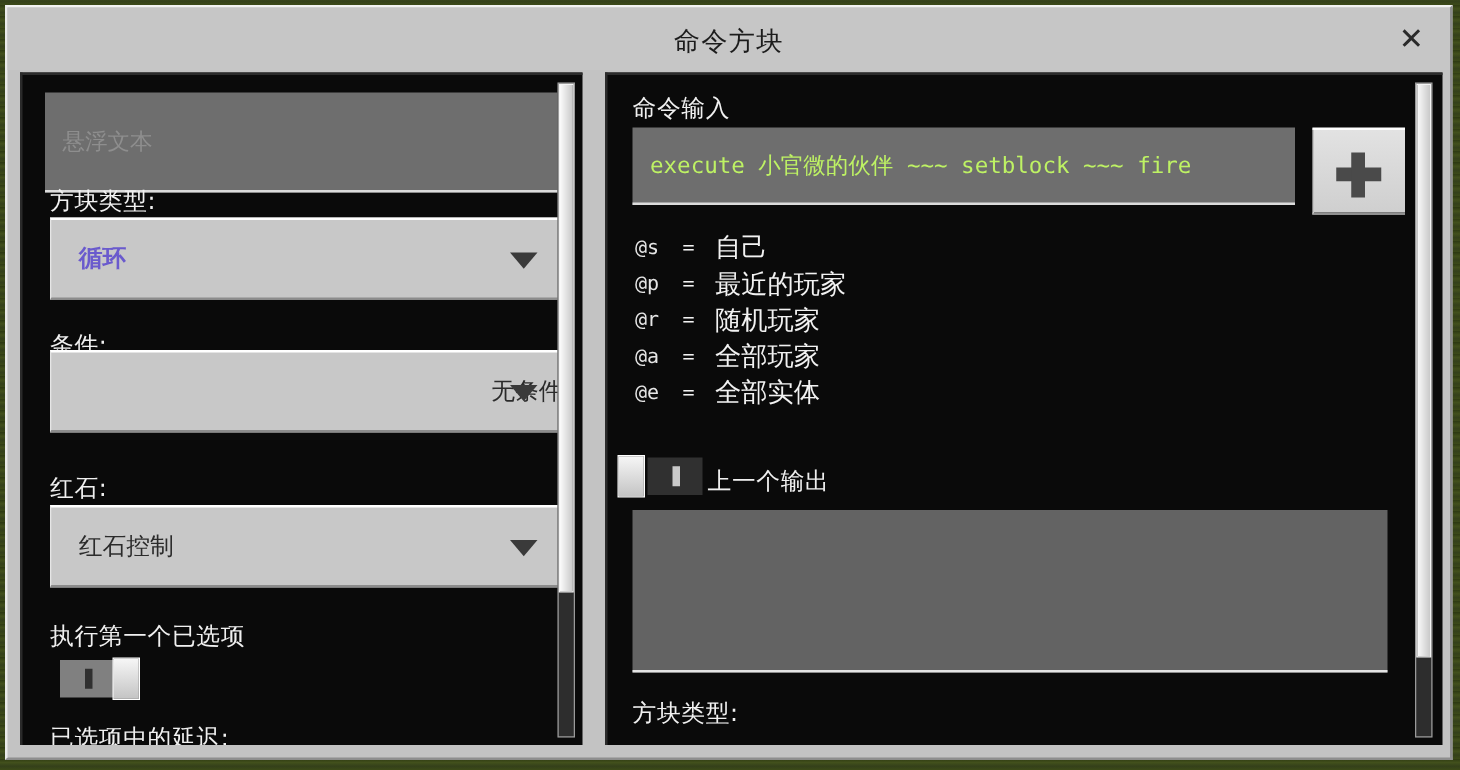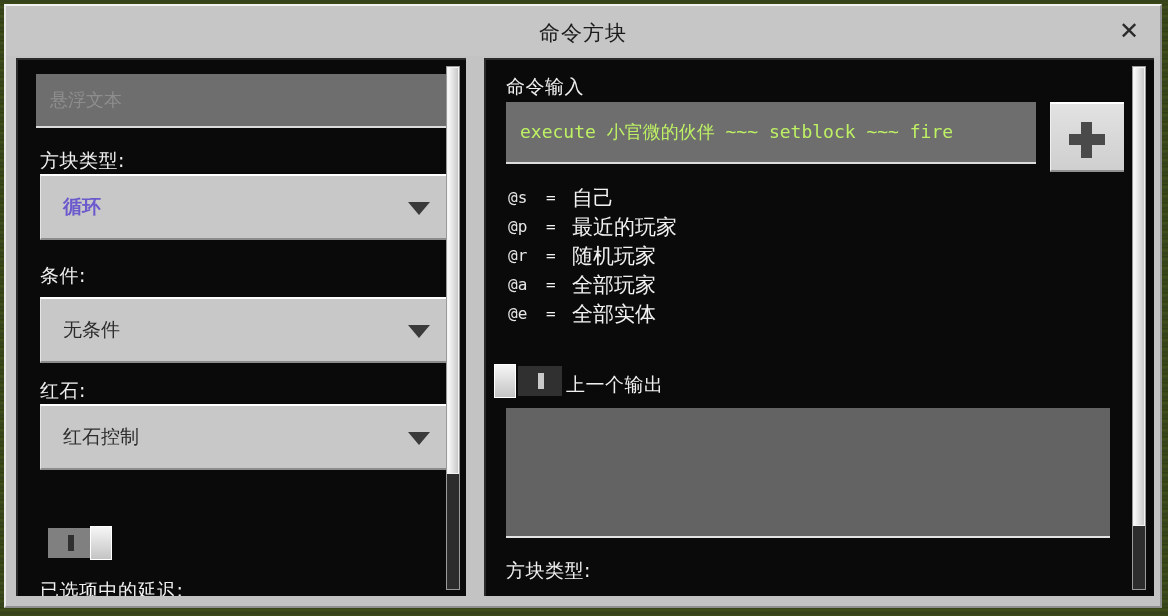--- a/index.html
+++ b/index.html
@@ -154,25 +154,25 @@
   
   .toggle.on  .body { left: 0;  background: #808080; }
   .toggle.on  .bar  { left: 20px; background: #303030; }
   .toggle.on  .knob { left: 42px; }
   
   .toggle.off .knob { left: 0; }
   .toggle.off .body { left: 24px; background: #303030; }
   .toggle.off .bar  { left: 44px; background: #c9c9c9; }
 
   
-  #hover-text { left: 18px; top: 14px; width: 410px; height: 54px; }
+  #hover-text { left: 18px; top: 14px; width: 410px; height: 80px; }
   .lbl-blocktype { left: 22px; top: 88px; }
   #dd-blocktype  { left: 22px; top: 114px; width: 410px; height: 66px; }
   .lbl-condition { left: 22px; top: 203px; }
-  #dd-condition  { left: 22px; top: 237px; width: 410px; height: 66px; }
+  #dd-condition  { left: 22px; top: 220px; width: 410px; height: 66px; justify-content: flex-end; }
   .lbl-redstone  { left: 22px; top: 318px; }
   #dd-redstone   { left: 22px; top: 344px; width: 410px; height: 66px; }
   .lbl-firstopt  { left: 22px; top: 436px; }
   #tg-firstopt   { left: 30px; top: 466px; }
   .lbl-delay     { left: 22px; top: 518px; }
 
   
   .lbl-cmdinput  { left: 20px; top: 14px; }
   #cmd-input     { left: 20px; top: 42px; width: 530px; height: 62px; }
   #add-btn {
@@ -253,20 +253,21 @@
       <span>无条件</span>
       <span class="caret"></span>
     </div>
 
     <div class="field-label abs lbl-redstone">红石:</div>
     <div class="dropdown abs" id="dd-redstone">
       <span>红石控制</span>
       <span class="caret"></span>
     </div>
 
+    <div class="field-label abs lbl-firstopt">执行第一个已选项</div>
     <div class="toggle on abs" id="tg-firstopt">
       <span class="body"></span>
       <span class="bar"></span>
       <span class="knob"></span>
     </div>
 
     <div class="field-label abs lbl-delay">已选项中的延迟:</div>
 
     <div class="scrollbar" id="left-scroll">
       <span class="scroll-thumb" style="top:0; height:78%;"></span>

